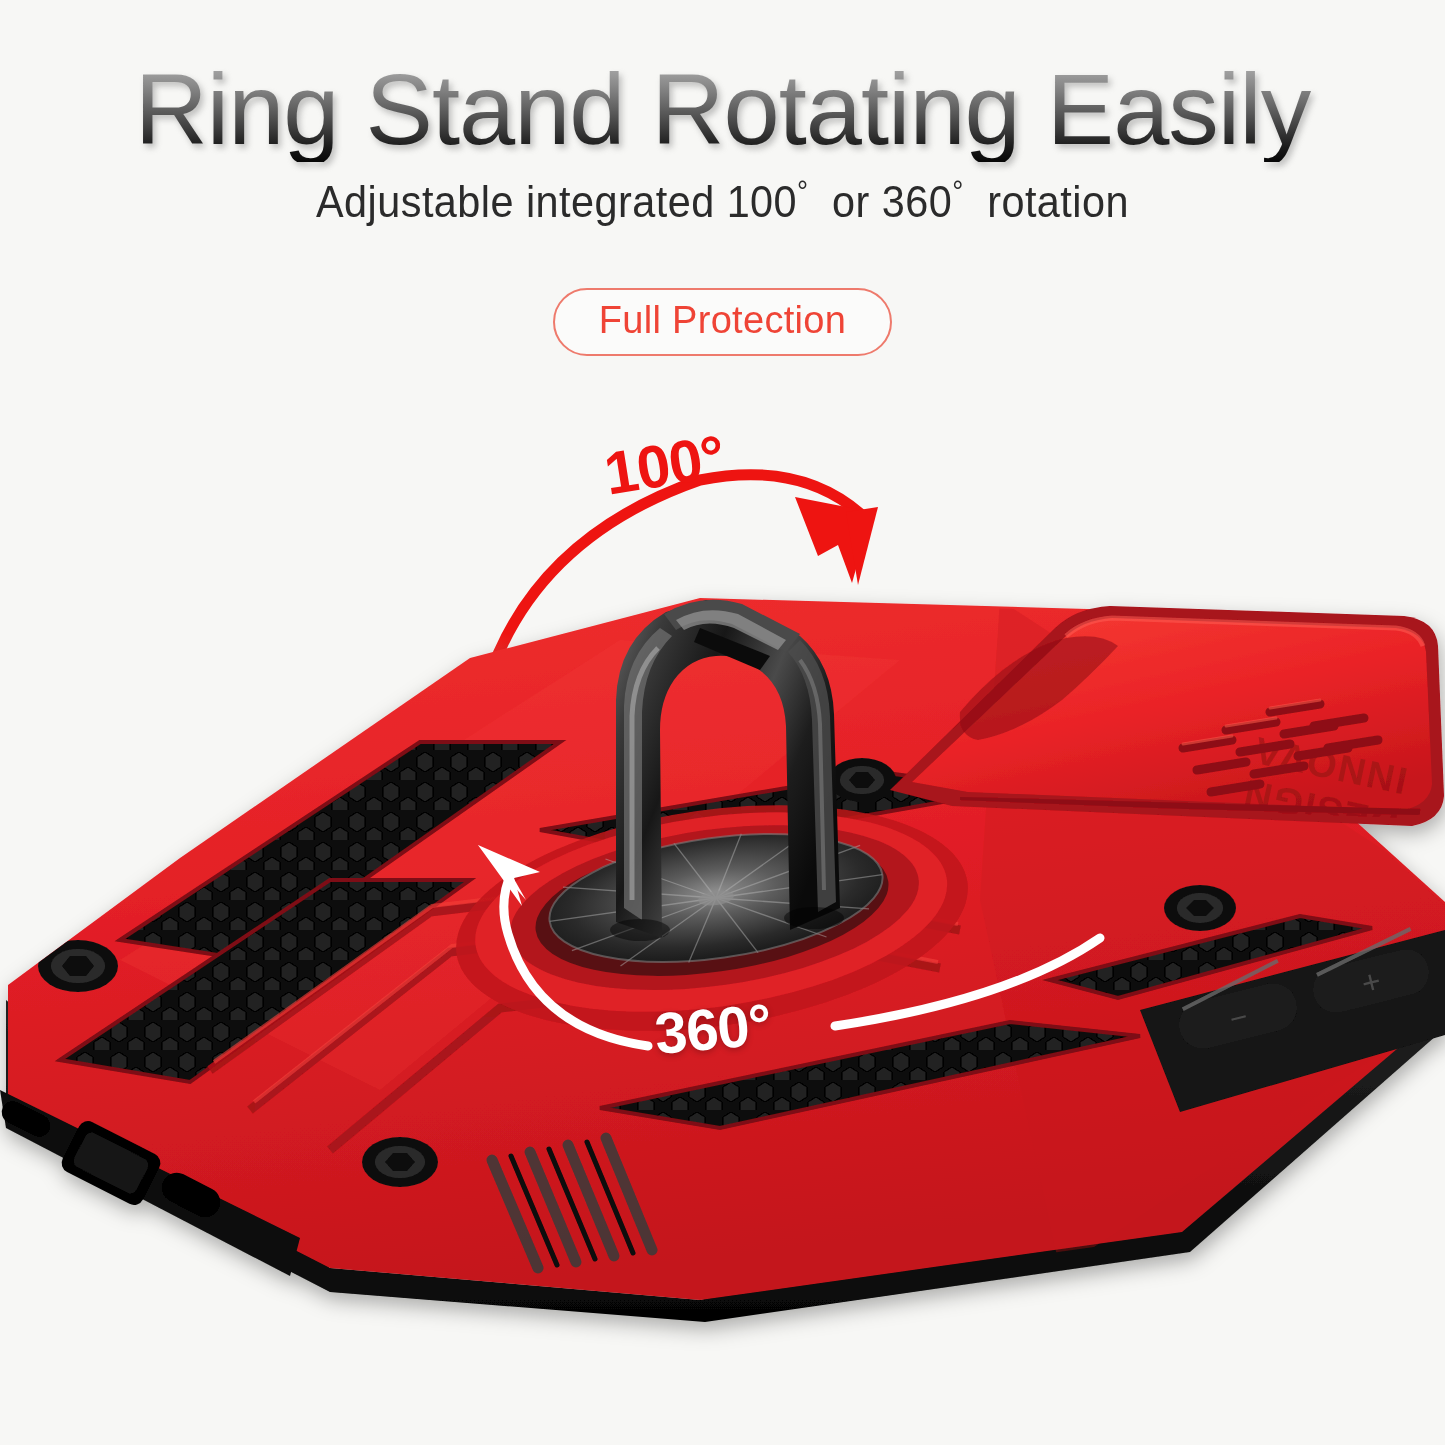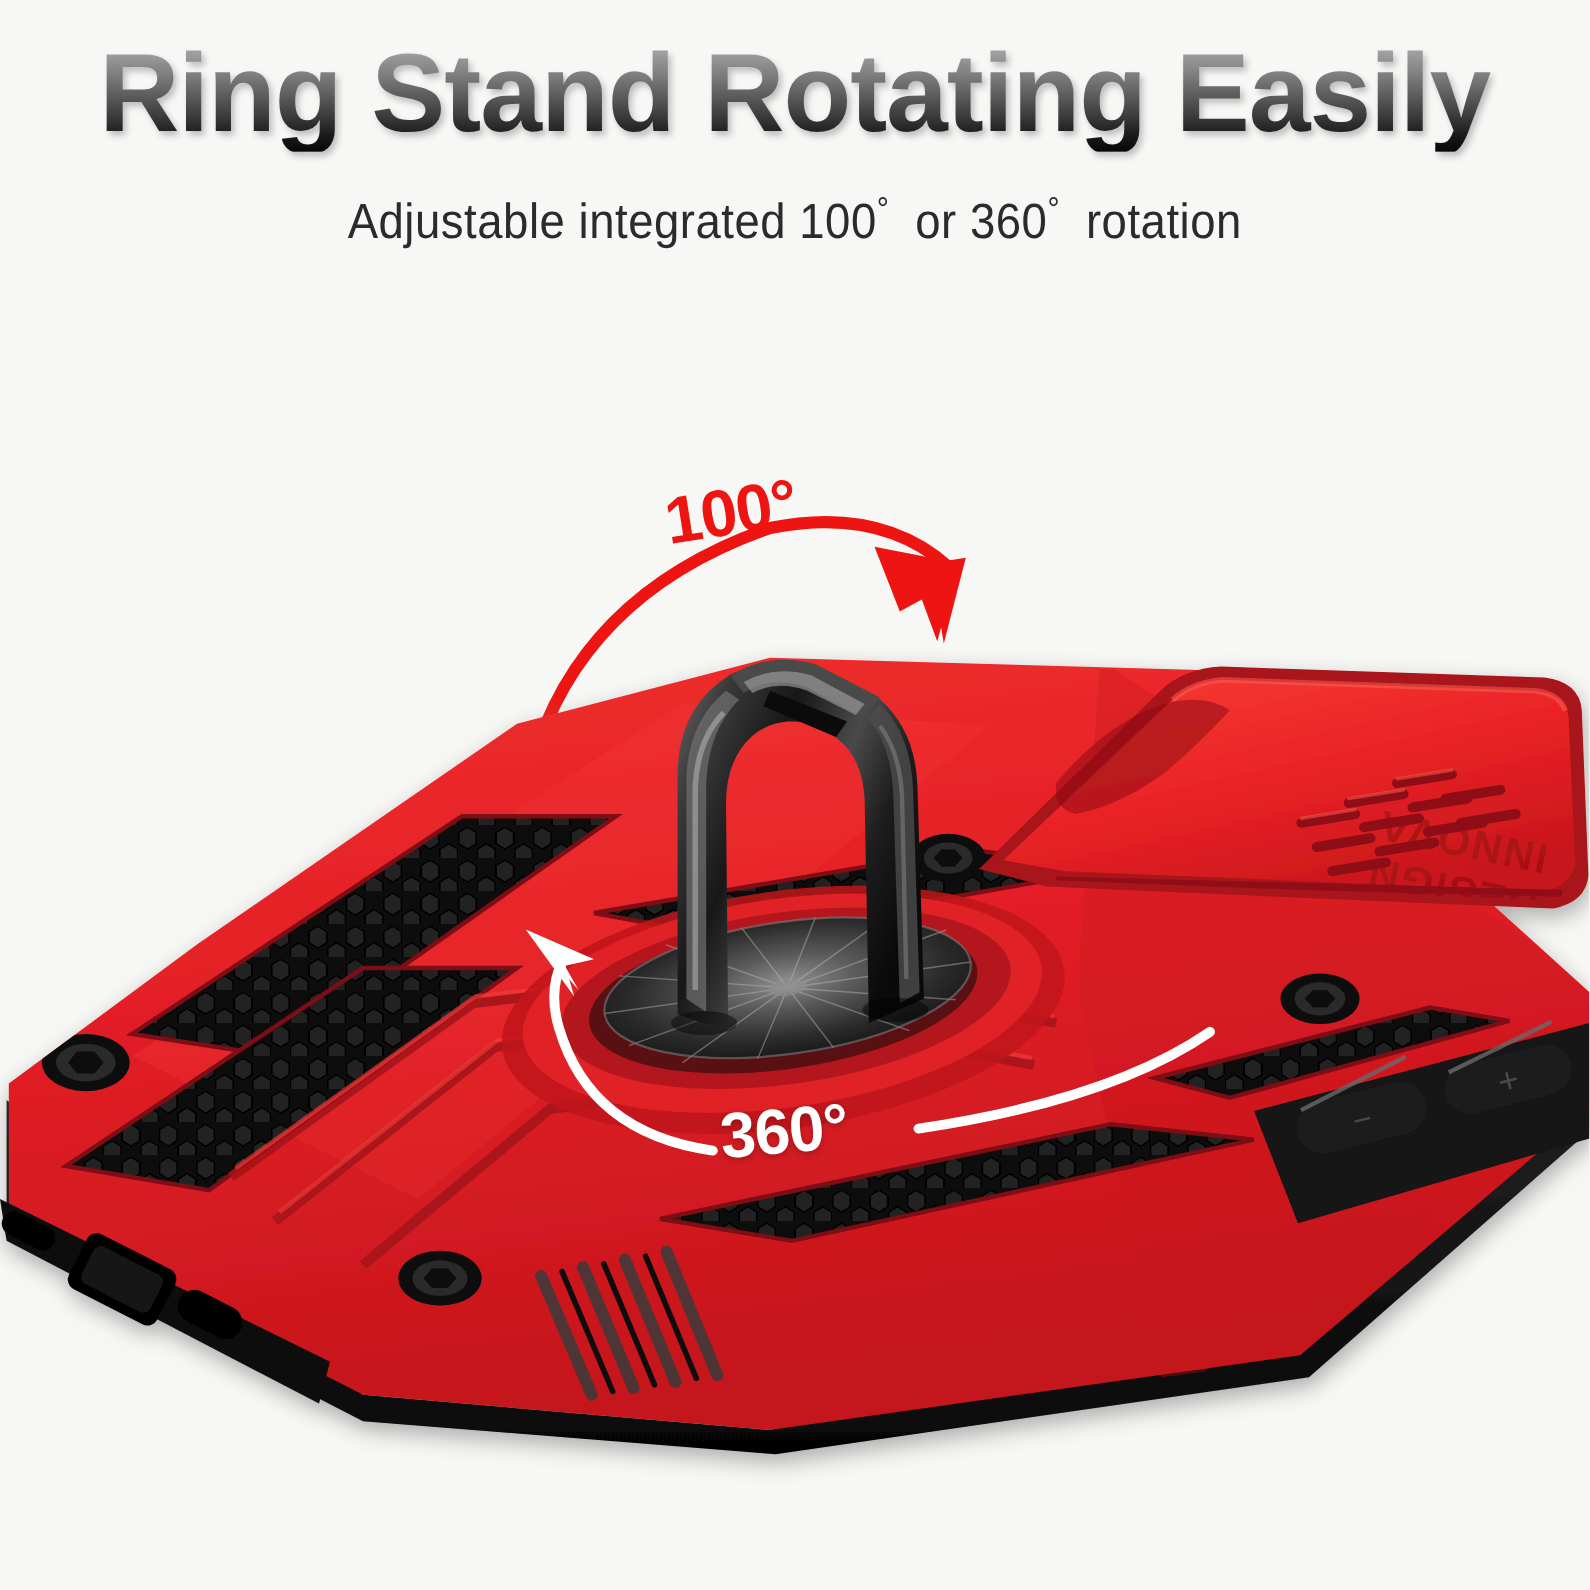--- a/index.html
+++ b/index.html
@@ -7,24 +7,24 @@
     width:1445px;height:1445px;
     background:#f7f7f5;
     font-family:"Liberation Sans", sans-serif;
     overflow:hidden;
     position:relative;
   }
   #stage{position:absolute;inset:0;width:1445px;height:1445px;}
 
   
   .headline{
-    position:absolute;left:0;top:32px;width:1445px;
+    position:absolute;left:0;top:56px;width:1445px;
     text-align:center;
     font-family:"Liberation Sans", sans-serif;
-    font-weight:bold;
+    font-weight:normal;
     font-size:101px;
     letter-spacing:-1px;
     line-height:1.05;
     background:linear-gradient(180deg,
         #b9b9b9 0%,
         #9d9d9d 16%,
         #7e7e7e 34%,
         #5c5c5c 52%,
         #3a3a3a 70%,
         #1a1a1a 86%,
@@ -97,20 +97,23 @@
 <body>
 
 <div id="stage">
 
   <div class="headline">Ring Stand Rotating Easily</div>
 
   <div class="subtitle">
     <span>Adjustable integrated 100</span><span class="deg">°</span><span class="gap"></span><span>or 360</span><span class="deg">°</span><span class="gap"></span><span>rotation</span>
   </div>
 
+  <div class="pill-wrap">
+    <span class="pill">Full Protection</span>
+  </div>
 
   <svg id="product" viewBox="0 0 1445 1445">
     <defs>
 
       <linearGradient id="redTop" x1="0" y1="0" x2="0.25" y2="1">
         <stop offset="0%" stop-color="#F0302F"></stop>
         <stop offset="45%" stop-color="#E31F26"></stop>
         <stop offset="100%" stop-color="#C4161C"></stop>
       </linearGradient>
       <linearGradient id="redSide" x1="0" y1="0" x2="0" y2="1">

